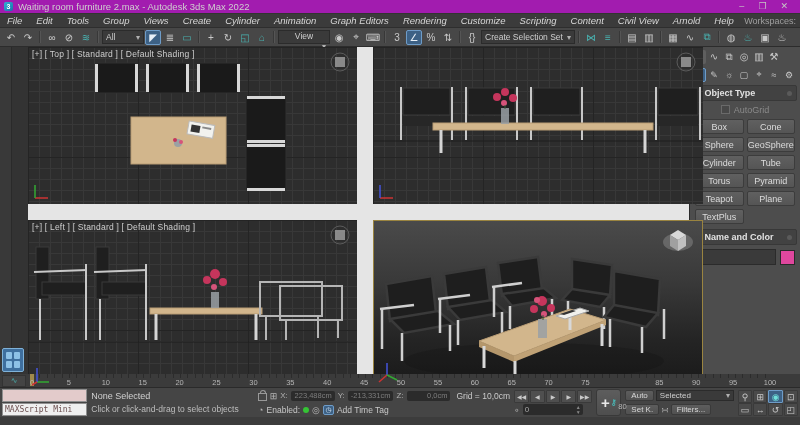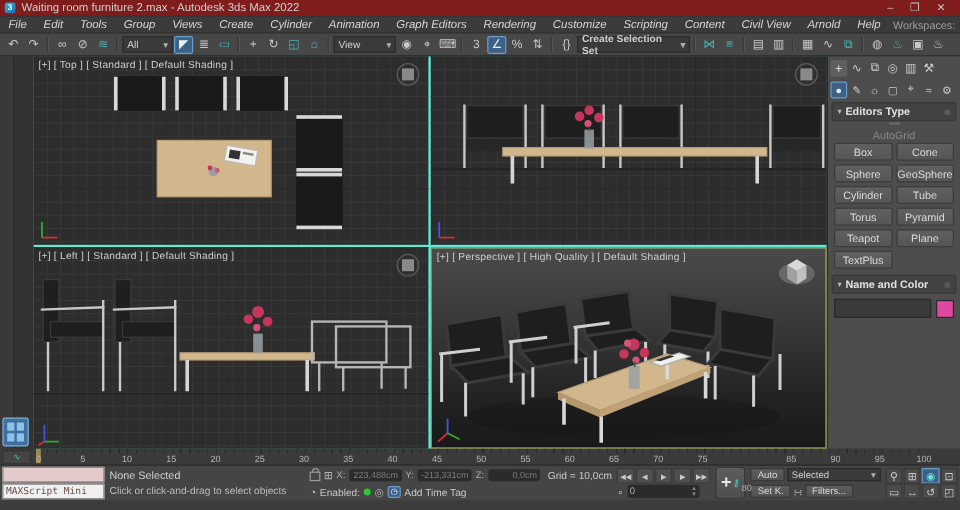--- a/index.html
+++ b/index.html
@@ -1,20 +1,20 @@
 <!DOCTYPE html>
 <html><head>
 <meta charset="utf-8">
 <style>
   html,body{margin:0;padding:0;background:#222;}
   .app{position:relative;width:800px;height:425px;overflow:hidden;background:#3c3c3c;
        font-family:"Liberation Sans",sans-serif;color:#d2d2d2;font-size:10px;
        -webkit-font-smoothing:antialiased;}
   
-  .titlebar{height:13px;background:#7f1d1d;display:flex;align-items:center;padding:0 4px;border-bottom:1px solid #333;}
+  .titlebar{height:13px;background:#a21caf;display:flex;align-items:center;padding:0 4px;border-bottom:1px solid #333;}
   .logo{width:9px;height:9px;border-radius:2px;background:linear-gradient(135deg,#2fb4d4,#1b6fa8);
         color:#fff;font-size:7px;line-height:9px;text-align:center;margin-right:5px;font-weight:bold;}
   .title{font-size:9.5px;color:#cfcfcf;white-space:nowrap;}
   .win-controls{margin-left:auto;display:flex;gap:14px;padding-right:8px;}
   .win-controls span{font-size:9px;color:#c4c4c4;cursor:default;line-height:11px;}
   
   .menubar{height:13px;background:#3b3b3b;display:flex;align-items:center;border-bottom:1px solid #2e2e2e;}
   .menu-items{display:flex;height:100%;align-items:center;font-style:italic;}
   .menu-item{padding:0 7px;font-size:9.5px;color:#d6d6d6;line-height:13px;white-space:nowrap;}
   .ws{margin-left:auto;display:flex;align-items:center;gap:4px;padding-right:4px;}
@@ -29,21 +29,21 @@
   .tb-sep{width:1px;height:12px;background:#383838;border-right:1px solid #555;margin:0 2px;flex:0 0 auto;}
   .tb-dd{height:12px;background:#3a3a3a;border:1px solid #2b2b2b;display:inline-flex;align-items:center;
          padding:0 3px;font-size:8.5px;color:#cfcfcf;flex:0 0 auto;}
   .tb-dd .caret{margin-left:auto;padding-left:3px;}
   
   .mid{display:flex;height:327px;background:#333;}
   .leftstrip{width:27px;background:#393939;position:relative;border-right:1px solid #2a2a2a;}
   .layout-btn{position:absolute;bottom:2px;left:2px;width:22px;height:24px;background:#3f6f9e;border:1px solid #7fb2d9;
               display:grid;grid-template-columns:1fr 1fr;gap:2px;padding:3px;box-sizing:border-box;border-radius:2px;}
   .layout-btn i{background:#8ec1e6;border-radius:1px;}
-  .vps{width:661px;display:grid;grid-template-columns:329px 330px;grid-template-rows:157px 168px;gap:2px;background:#5eead4;margin-left:16px;}
+  .vps{width:661px;display:grid;grid-template-columns:329px 330px;grid-template-rows:157px 168px;gap:16px;background:#e5e5e5;margin-left:16px;}
   .vp{position:relative;overflow:hidden;background-color:#2d2d2d;}
   .vp.gridded{background-image:
       linear-gradient(#242424 1px,transparent 1px),linear-gradient(90deg,#242424 1px,transparent 1px),
       linear-gradient(#383838 1px,transparent 1px),linear-gradient(90deg,#383838 1px,transparent 1px);
       background-size:110px 110px,110px 110px,11px 11px,11px 11px;}
   .vp-persp{background:linear-gradient(180deg,#4a4a4a 0%,#3a3a3a 35%,#242424 72%,#191919 100%);
             border:1px solid #9a8440;box-sizing:border-box;}
   .vp-label{position:absolute;top:2px;left:4px;font-size:8.5px;color:#cfcfcf;z-index:3;letter-spacing:.2px;}
   .vp svg.scene{position:absolute;left:0;top:0;}
   .viewcube{position:absolute;top:4px;right:6px;z-index:2;}
@@ -56,21 +56,21 @@
   .cp-sub .cp-tab{font-size:9px;}
   .cp-sub .cp-tab.active{background:#3d6185;border:1px solid #6e9cc8;box-sizing:border-box;color:#dfeaf4;}
   .cp-dd{height:14px;margin:2px 3px;background:#3a3a3a;border:1px solid #2b2b2b;display:flex;align-items:center;
          padding:0 4px;font-size:9px;color:#d8d8d8;}
   .cp-dd .caret{margin-left:auto;}
   .rollout{height:14px;margin:2px 3px 0 3px;background:#424242;border:1px solid #383838;border-radius:2px;
            display:flex;align-items:center;padding:0 4px;gap:3px;}
   .rollout .arr{font-size:7px;color:#b8b8b8;}
   .rollout .rl-label{font-size:9px;font-weight:bold;color:#e2e2e2;}
   .rollout .pin{margin-left:auto;width:5px;height:5px;border-radius:50%;background:#5a5a5a;}
-  .autogrid{display:flex;align-items:center;justify-content:center;gap:4px;height:13px;margin-top:2px;flex-direction:column;}
+  .autogrid{display:flex;align-items:center;justify-content:center;gap:4px;height:13px;margin-top:2px;}
   .autogrid .cb{width:7px;height:7px;border:1px solid #6a6a6a;background:#484848;}
   .autogrid .ag-label{font-size:9px;color:#8a8a8a;}
   .prim-grid{display:grid;grid-template-columns:1fr 1fr;gap:3px;padding:3px 5px;}
   .prim-btn{height:15px;background:linear-gradient(#606060,#555);border:1px solid #3c3c3c;border-radius:2px;
             color:#dcdcdc;font-size:9px;font-family:"Liberation Sans",sans-serif;padding:0;}
   .namecolor{display:flex;align-items:center;gap:4px;padding:4px 5px;}
   .namecolor input{flex:1;height:12px;background:#3a3a3a;border:1px solid #2b2b2b;color:#ddd;font-size:9px;min-width:0;}
   .swatch{width:13px;height:13px;border:1px solid #2a2a2a;}
   
   .timeslider{height:12px;background:#424242;border-top:1px solid #2e2e2e;border-bottom:1px solid #2e2e2e;
@@ -186,35 +186,35 @@
       </span>
       <span class="tb-icon active">◤</span>
       <span class="tb-icon">≣</span>
       <span class="tb-icon teal">▭</span>
       <span class="tb-sep"></span>
       <span class="tb-icon">+</span>
       <span class="tb-icon">↻</span>
       <span class="tb-icon teal">◱</span>
       <span class="tb-icon teal">⌂</span>
       <span class="tb-sep"></span>
-      <span class="tb-dd" style="width: 44px;">
+      <span class="tb-dd" style="width: 44px; flex-direction: column;">
         <span>View</span>
         <span class="caret"></span>
       </span>
       <span class="tb-icon">◉</span>
       <span class="tb-icon">⌖</span>
       <span class="tb-icon">⌨</span>
       <span class="tb-sep"></span>
       <span class="tb-icon">3</span>
       <span class="tb-icon active">∠</span>
       <span class="tb-icon">%</span>
       <span class="tb-icon">⇅</span>
       <span class="tb-sep"></span>
       <span class="tb-icon">{}</span>
-      <span class="tb-dd" style="width: 86px; font-weight: bold;">
+      <span class="tb-dd" style="width: 86px;">
         <span>Create Selection Set</span>
         <span class="caret"></span>
       </span>
       <span class="tb-sep"></span>
       <span class="tb-icon teal">⋈</span>
       <span class="tb-icon teal">≡</span>
       <span class="tb-sep"></span>
       <span class="tb-icon">▤</span>
       <span class="tb-icon">▥</span>
       <span class="tb-sep"></span>
@@ -377,21 +377,20 @@
           <rect x="6" y="6" width="10" height="10" fill="#9a9a9a" opacity="0.85"></rect>
         </svg>
         <svg class="axis" width="24" height="24" viewBox="0 0 24 24">
           <line x1="6" y1="20" x2="18" y2="20" stroke="#33aa33" stroke-width="1.5"></line>
           <line x1="6" y1="20" x2="6" y2="6" stroke="#4455dd" stroke-width="1.5"></line>
           <line x1="6" y1="20" x2="1" y2="23" stroke="#cc3333" stroke-width="1.5"></line>
         </svg>
       </div>
 
       <div class="vp vp-persp">
-        <span class="vp-label">[+] [ Perspective ] [ High Quality ] [ Default Shading ]</span>
         <svg class="scene" width="328" height="166" viewBox="0 0 328 166">
           <ellipse cx="160" cy="140" rx="130" ry="18" fill="#141414" opacity="0.35"></ellipse>
 
           <g stroke="#cfcfcf" stroke-width="2.5" fill="#1e1e1e">
             <polygon points="12,63 58,55 62,92 16,100" stroke="#3a3a3a"></polygon>
             <polygon points="16,98 64,90 80,103 30,112" stroke="#3a3a3a"></polygon>
             <line x1="8" y1="88" x2="8" y2="128" fill="none"></line>
               <line x1="28" y1="112" x2="28" y2="140" fill="none"></line>
             <line x1="76" y1="104" x2="76" y2="130" fill="none"></line>
               <line x1="6" y1="88" x2="40" y2="84" fill="none"></line>
@@ -477,21 +476,21 @@
           <span class="cp-tab active">●</span>
           <span class="cp-tab">✎</span>
           <span class="cp-tab">☼</span>
           <span class="cp-tab">▢</span>
           <span class="cp-tab">⌖</span>
           <span class="cp-tab">≈</span>
           <span class="cp-tab">⚙</span>
         </div>
       <div class="rollout">
         <span class="arr">▾</span>
-        <span class="rl-label">Editors Type</span>
+        <span class="rl-label">Object Type</span>
         <span class="pin"></span>
       </div>
       <div class="autogrid">
         <span class="cb"></span>
         <span class="ag-label">AutoGrid</span>
       </div>
       <div class="prim-grid" id="prim-grid">
           <button class="prim-btn">Box</button>
           <button class="prim-btn">Cone</button>
           <button class="prim-btn">Sphere</button>

